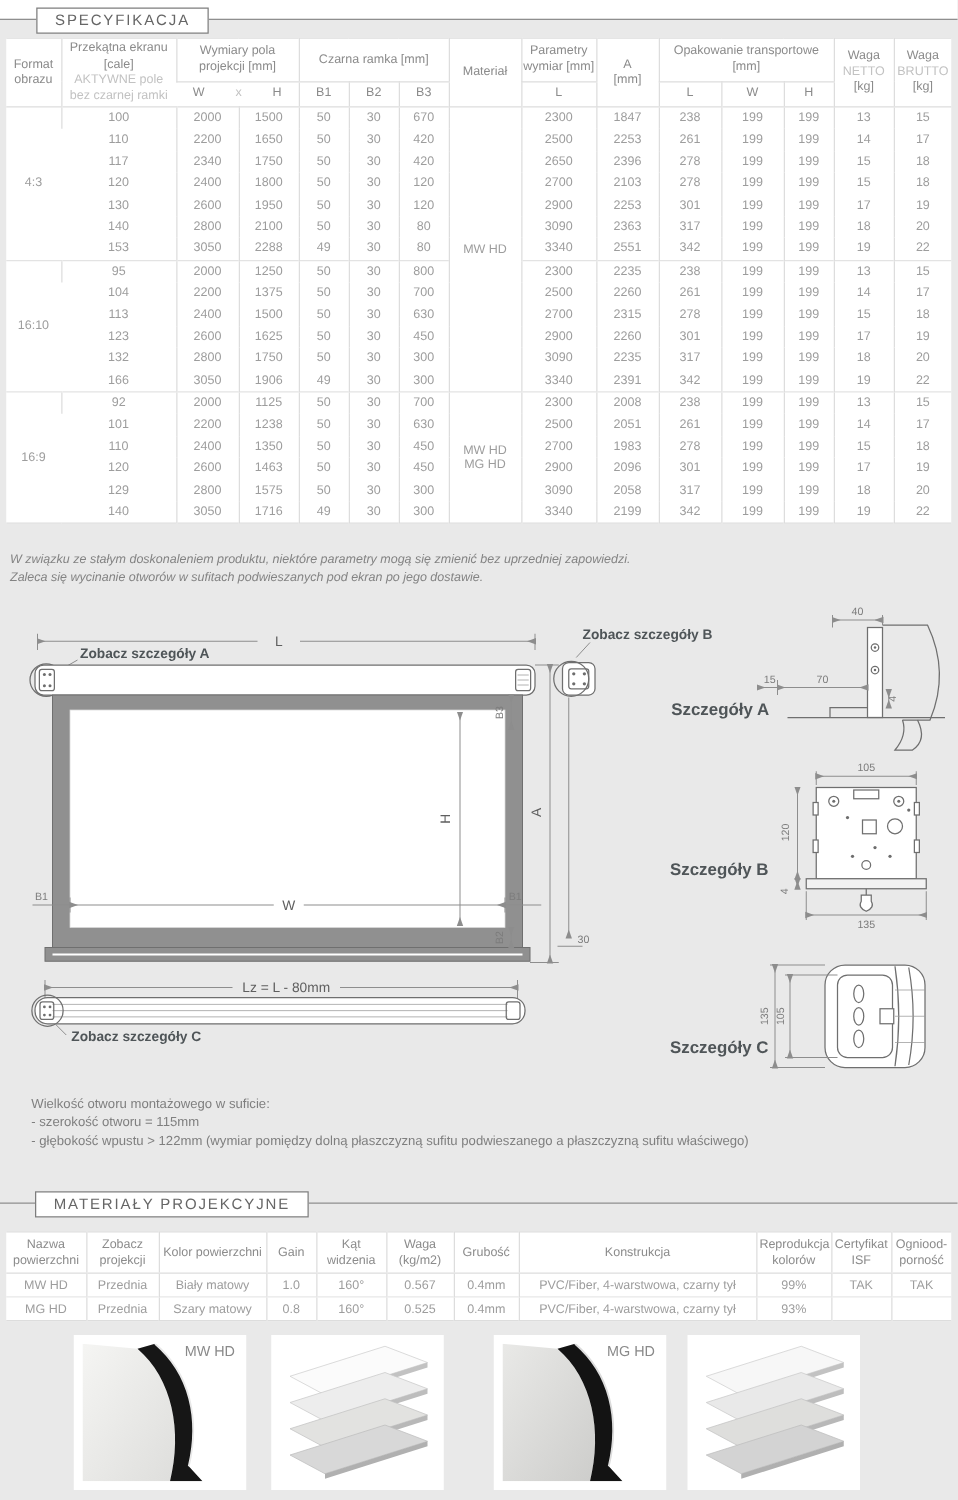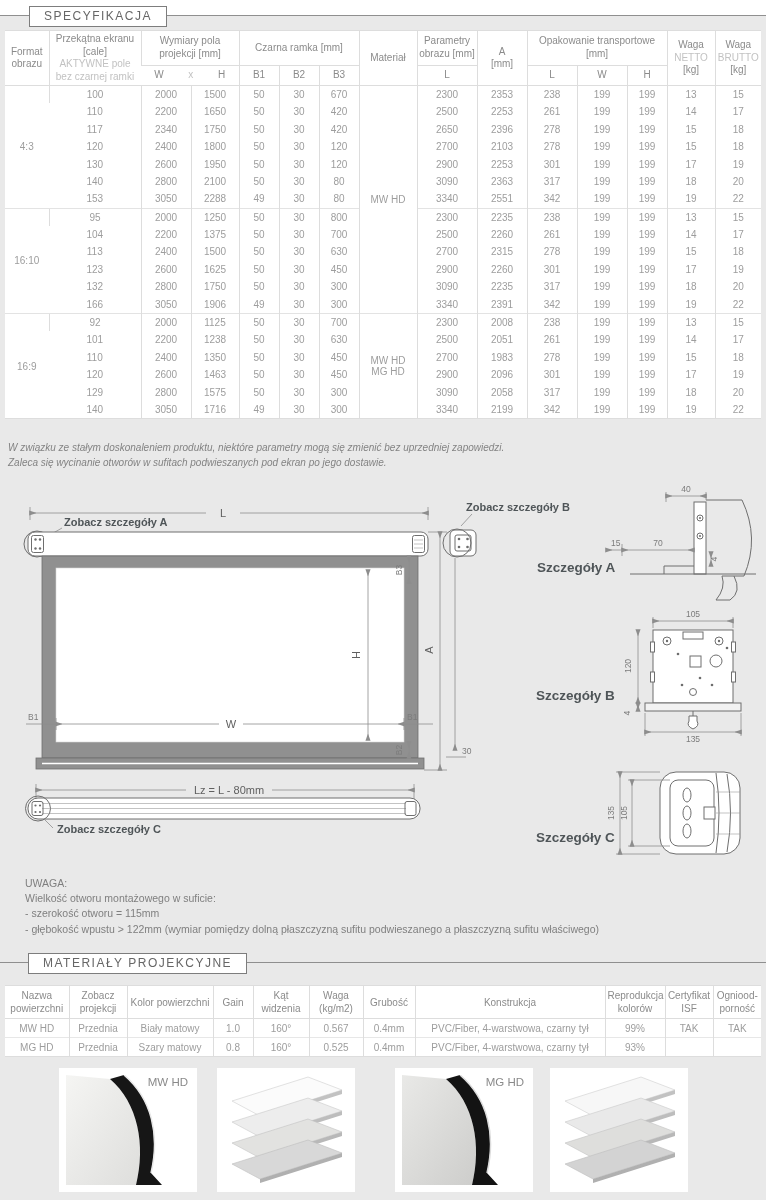--- a/index.html
+++ b/index.html
@@ -84,21 +84,21 @@
         <th rowspan="2">Format obrazu</th>
         <th rowspan="2">
           <span>Przekątna ekranu</span><br>
           <span>[cale]</span><br>
           <span class="lt">AKTYWNE pole</span><br>
           <span class="lt">bez czarnej ramki</span>
         </th>
         <th colspan="2">Wymiary pola projekcji [mm]</th>
         <th colspan="3">Czarna ramka [mm]</th>
         <th rowspan="2">Materiał</th>
-        <th>Parametry obrazu [mm]</th>
+        <th>Parametry wymiar [mm]</th>
         <th rowspan="2">
           <span>A</span><br>
           <span>[mm]</span>
         </th>
         <th colspan="3">Opakowanie transportowe [mm]</th>
         <th rowspan="2">
           <span>Waga</span><br>
           <span class="lt">NETTO</span><br>
           <span>[kg]</span>
         </th>
@@ -129,21 +129,21 @@
         <tr>
           <td rowspan="7">4:3</td>
           <td>100</td>
           <td>2000</td>
           <td>1500</td>
           <td>50</td>
           <td>30</td>
           <td>670</td>
           <td rowspan="13">MW HD</td>
           <td>2300</td>
-          <td>2353</td>
+          <td>1847</td>
           <td>238</td>
           <td>199</td>
           <td>199</td>
           <td>13</td>
           <td>15</td>
         </tr>
         <tr>
           <td>110</td>
           <td>2200</td>
           <td>1650</td>
@@ -603,21 +603,20 @@
       <circle class="dot" cx="35.5" cy="332" r="1.1"></circle>
         <circle class="dot" cx="40" cy="332" r="1.1"></circle>
       <rect class="ol" x="405" y="321.5" width="11" height="14" rx="2"></rect>
       <circle class="ol" cx="38" cy="328.5" r="12.5"></circle>
       <polyline class="dl" points="44,339 53,348"></polyline>
       <text class="see" x="57" y="353">Zobacz szczegóły C</text>
     </g>
   </svg>
 
   <div class="uwaga">
-    <div>UWAGA:</div>
     <div>Wielkość otworu montażowego w suficie:</div>
     <div>- szerokość otworu = 115mm</div>
     <div>- głębokość wpustu &gt; 122mm  (wymiar pomiędzy dolną płaszczyzną sufitu podwieszanego a płaszczyzną sufitu właściwego)</div>
   </div>
 
   <div class="sec-hdr" style="top:962px">
     <div class="sec-box" style="left:28px">
       <span>MATERIAŁY PROJEKCYJNE</span>
     </div>
   </div>

